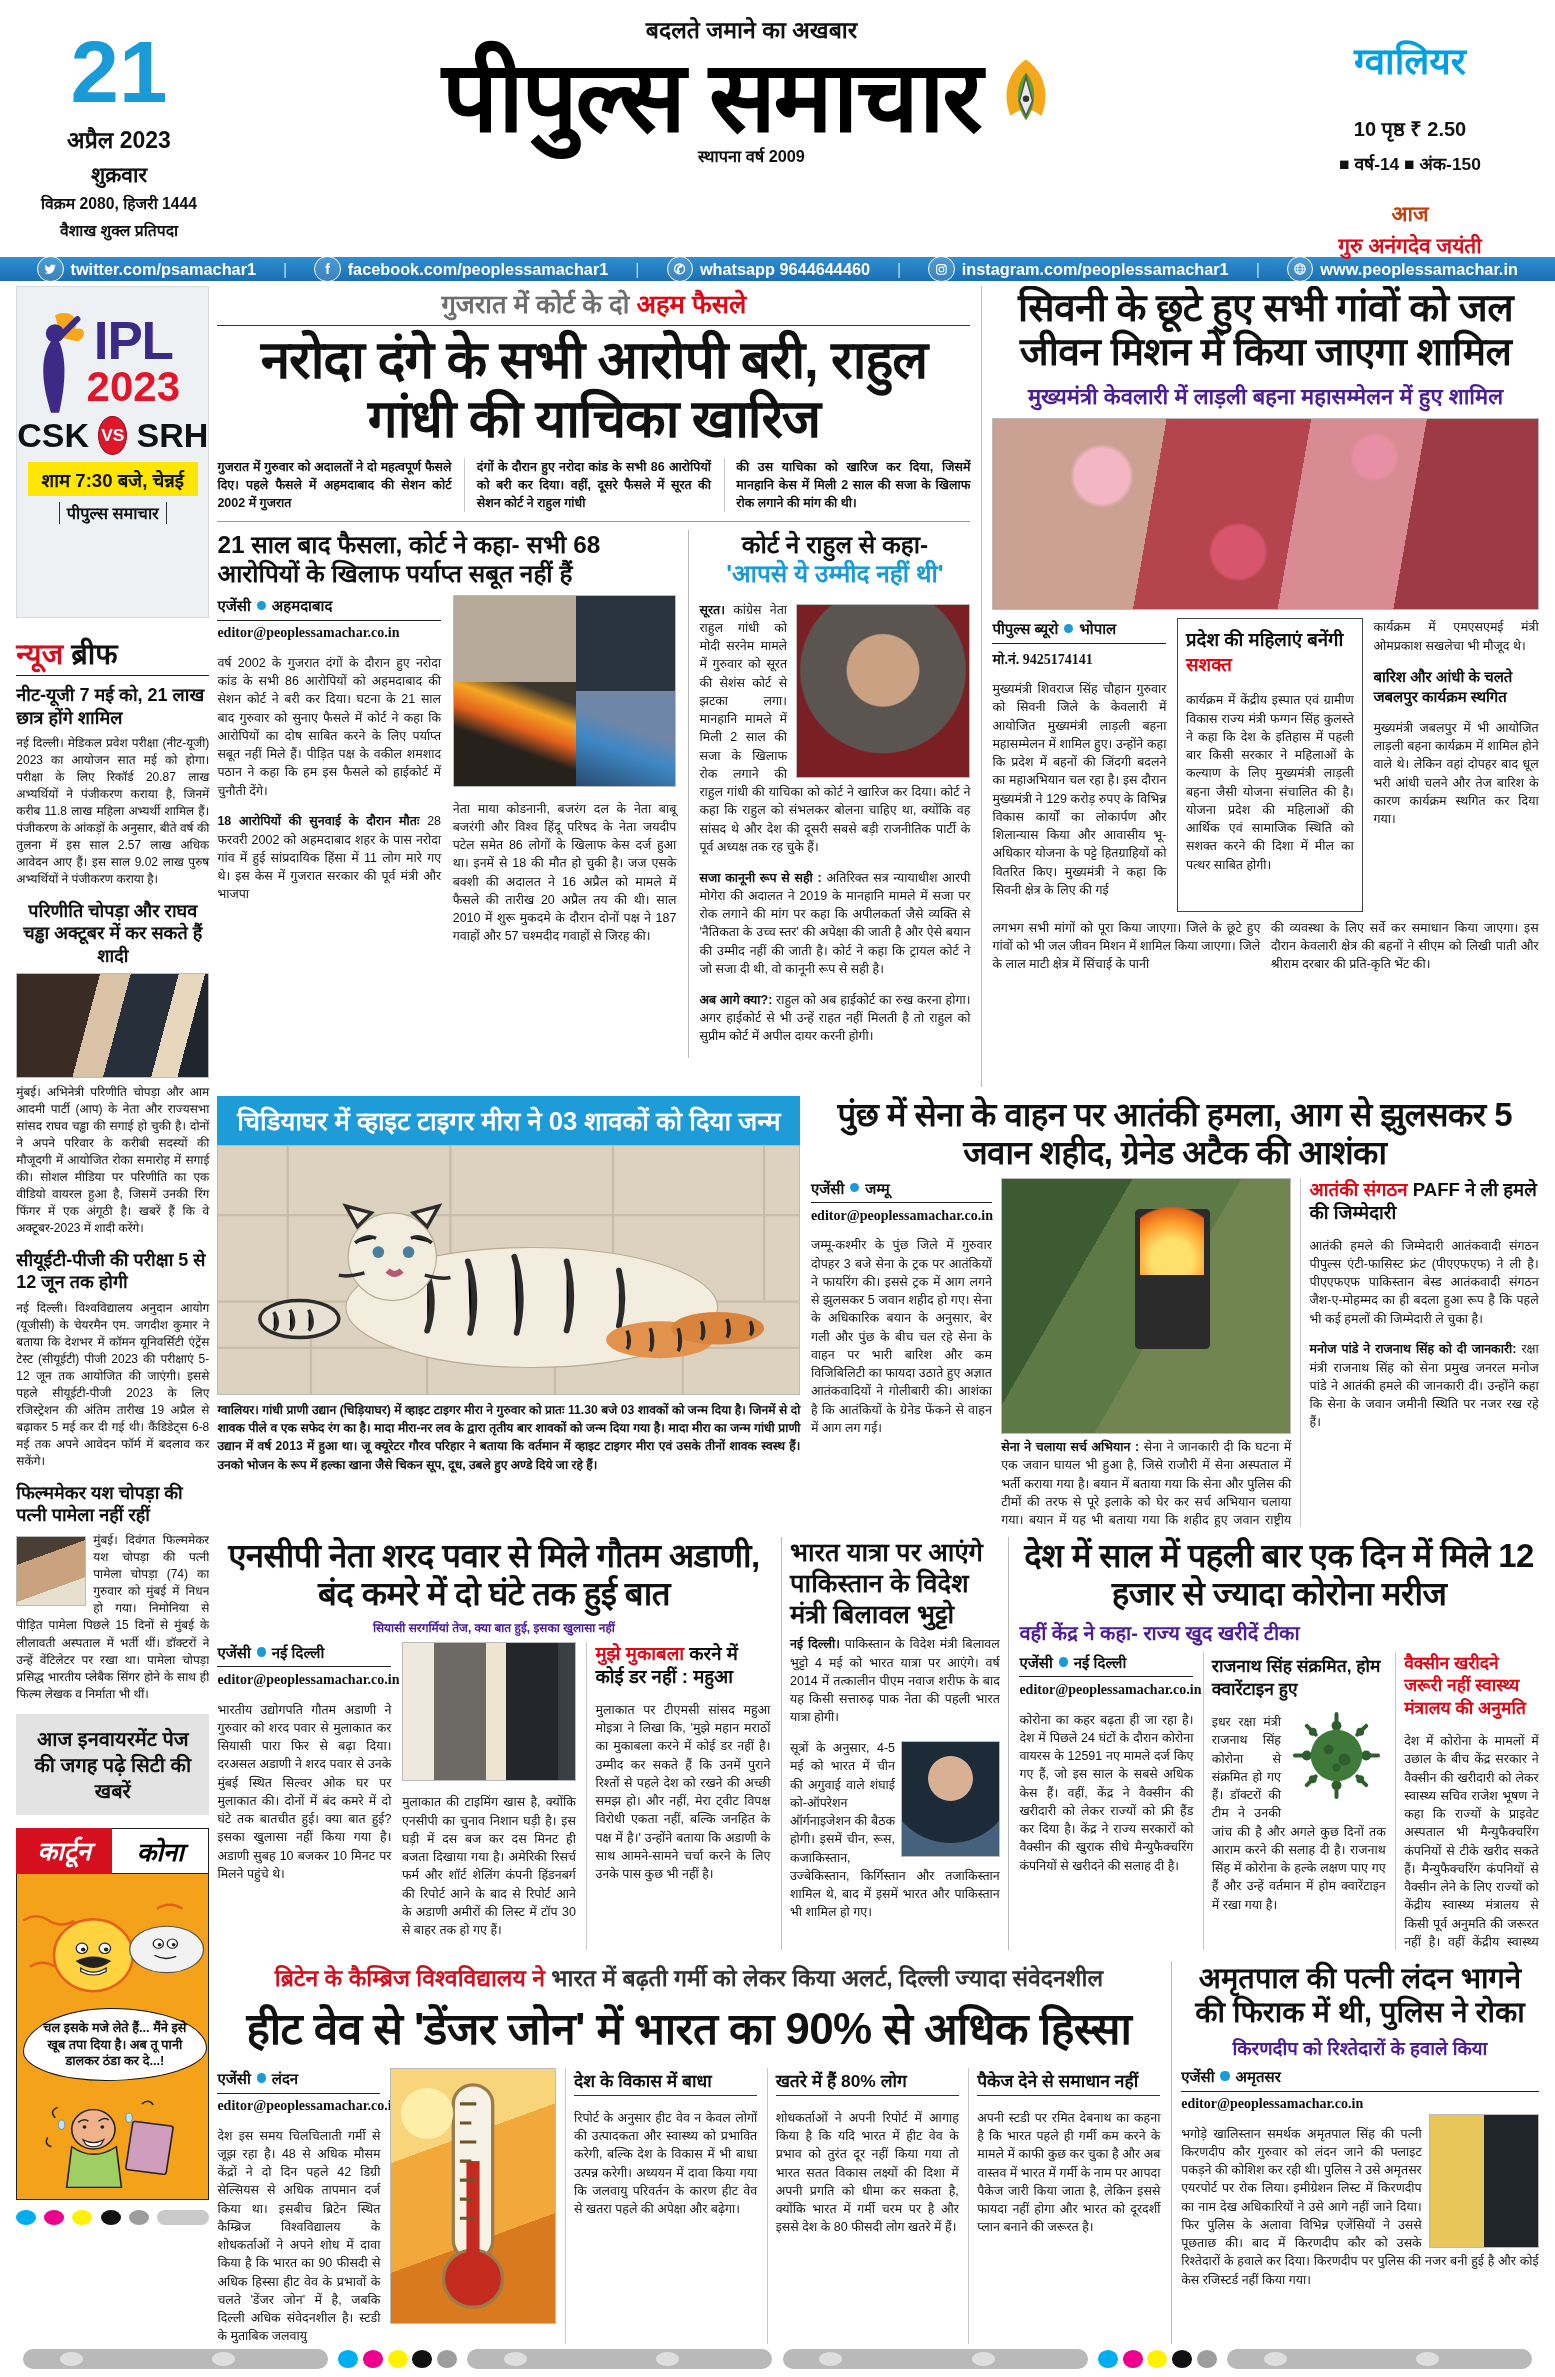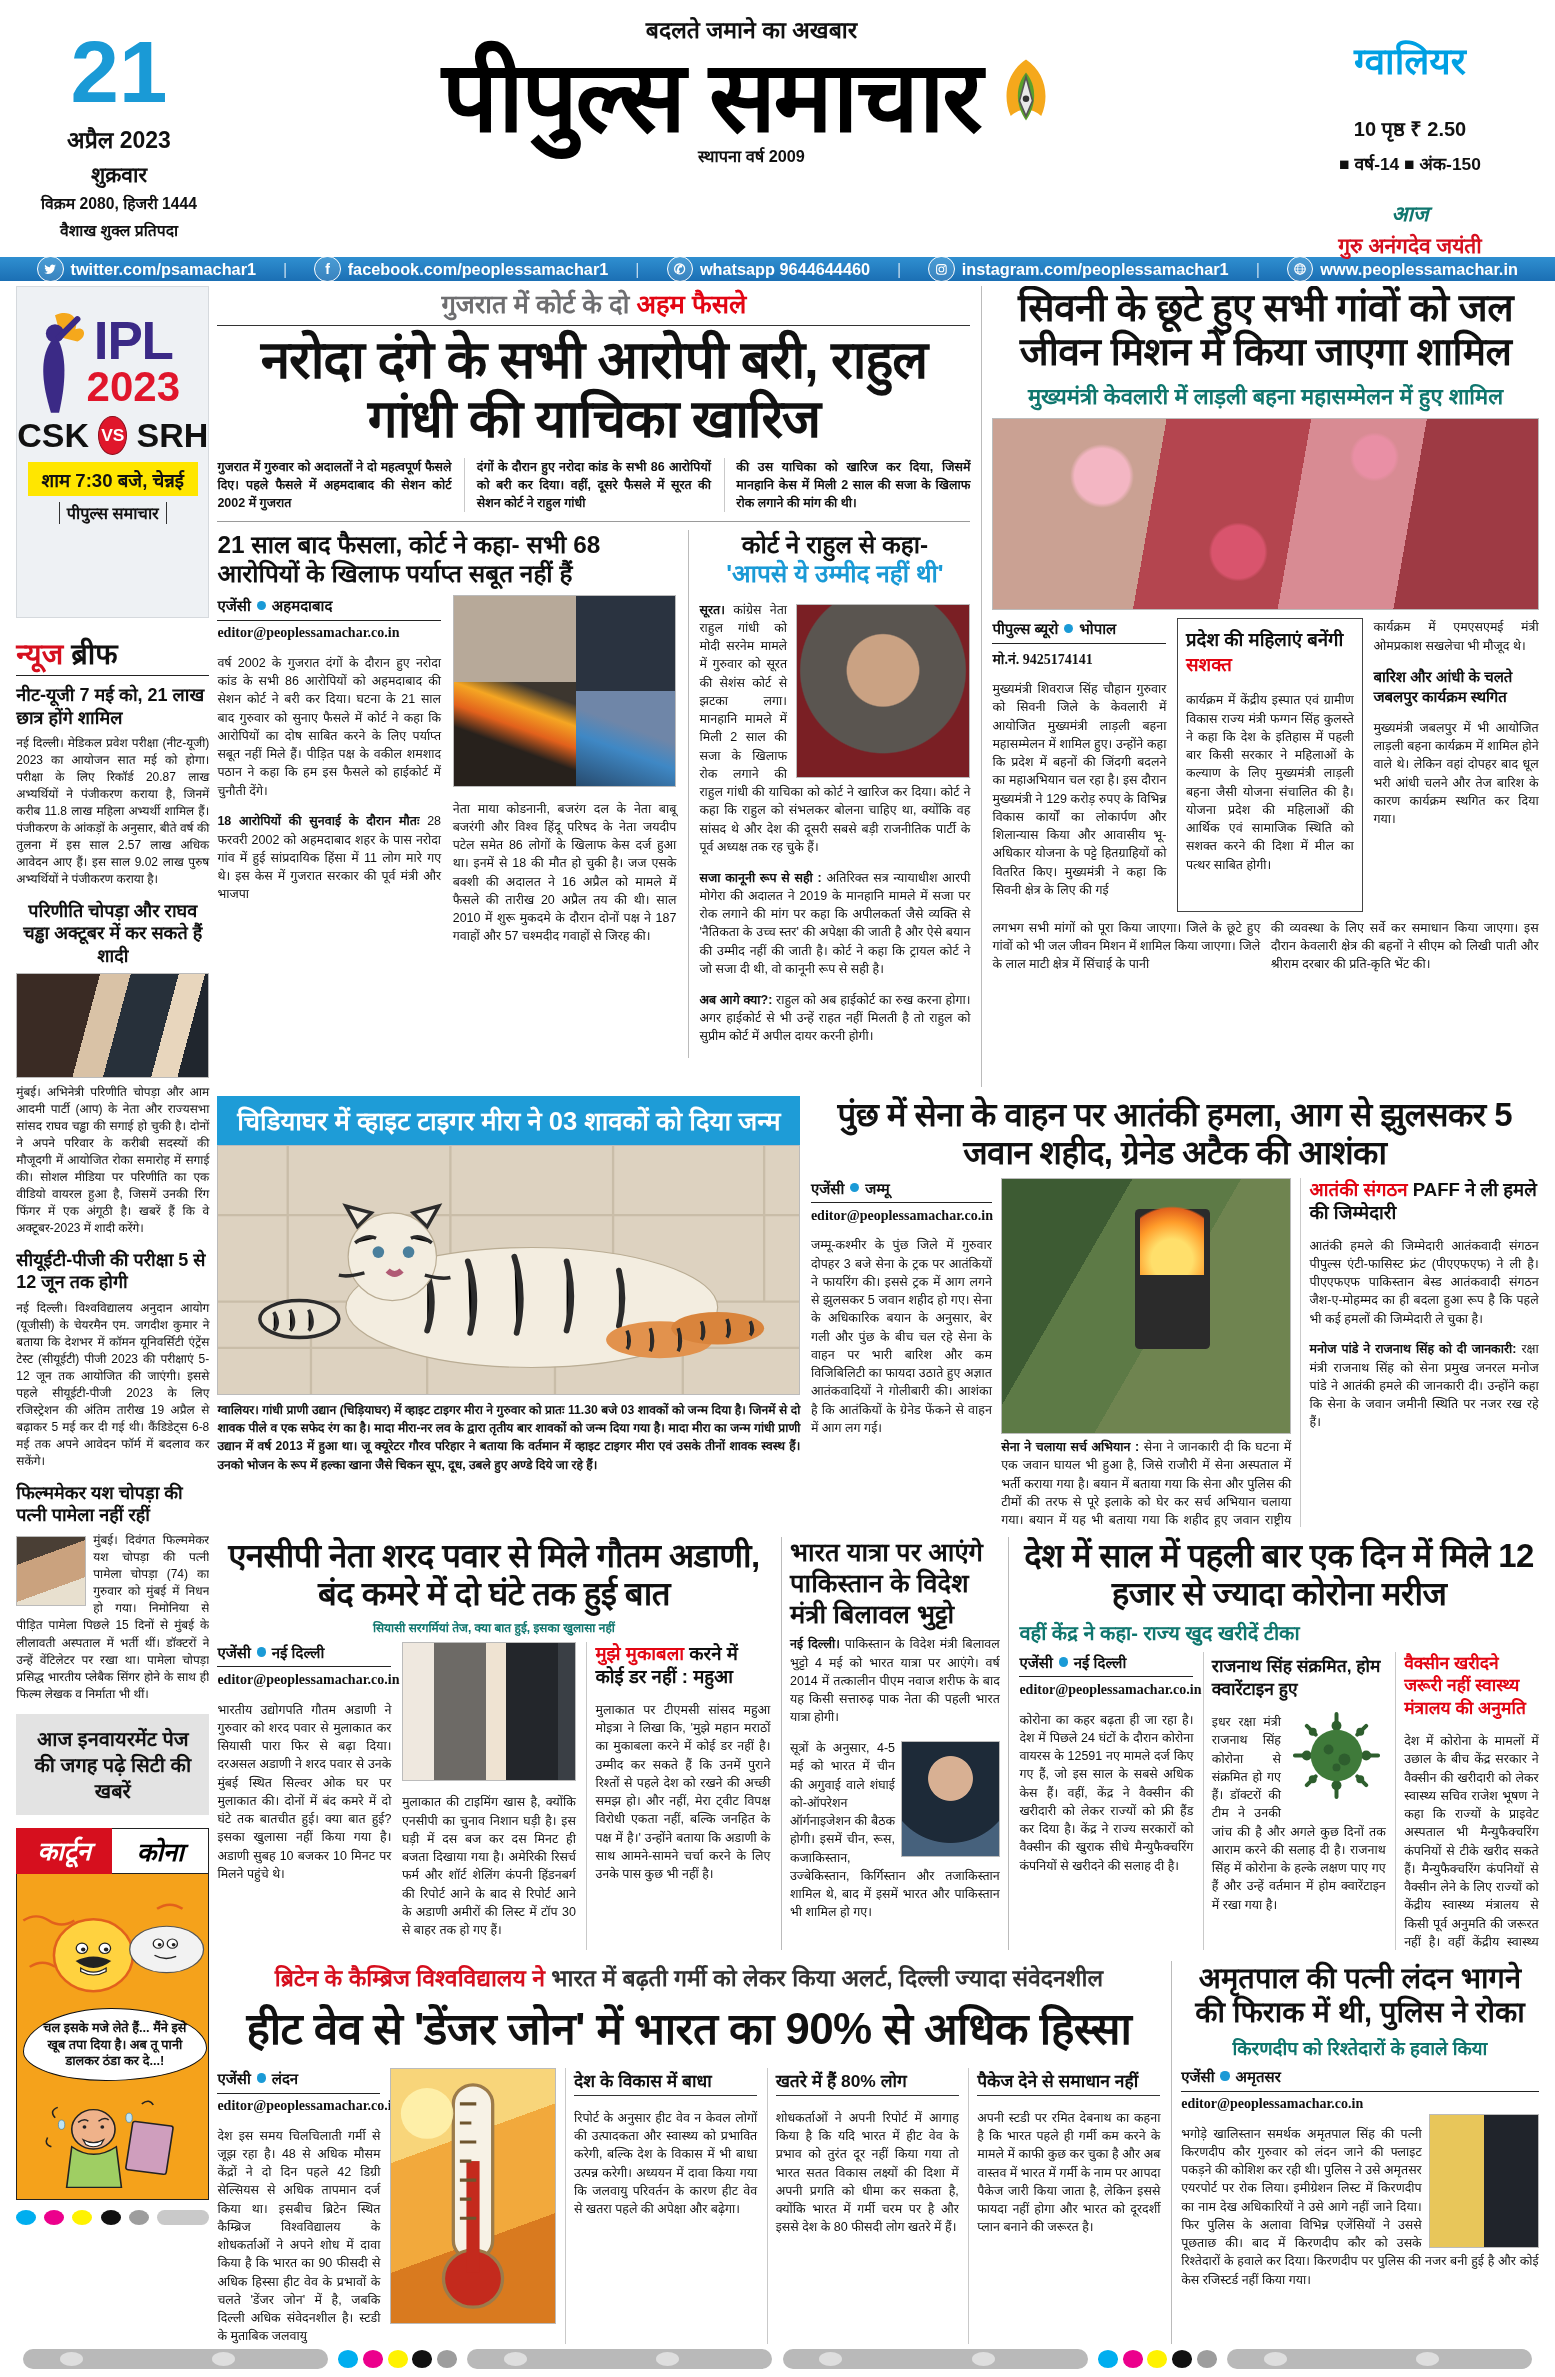--- a/index.html
+++ b/index.html
@@ -15,21 +15,21 @@
   .masthead{flex:1;text-align:center;position:relative;}
   .tagline{font-size:23px;font-weight:800;margin-top:2.3px;}
   .title-row{display:flex;align-items:center;justify-content:center;gap:10.5px;}
   .paper-title{font-size:99px;font-weight:900;letter-spacing:-2.3px;line-height:1.05;color:#000;}
   .established{font-size:16.3px;font-weight:700;margin-top:-3.5px;}
   .logo{width:70px;height:87px;display:inline-block;}
   .infobox{width:244px;text-align:center;padding-top:23px;}
   .edition{font-size:37px;font-weight:800;color:#00a0e3;}
   .price{font-size:20px;font-weight:800;margin-top:30px;}
   .volissue{font-size:17.4px;font-weight:800;margin-top:9.3px;}
-  .today1{font-size:21px;font-weight:800;color:#0f766e;margin-top:24.4px;font-style:italic;}
+  .today1{font-size:21px;font-weight:800;color:#c2410c;margin-top:24.4px;}
   .today2{font-size:21px;font-weight:800;color:#d60f1e;margin-top:3.5px;}
   
   .socialbar{height:24px;background:linear-gradient(#2f8fd0,#1b6fb4);display:flex;align-items:center;justify-content:center;gap:27px;color:#fff;font-size:16.3px;font-weight:700;}
   .social-item{display:flex;align-items:center;gap:7px;}
   .sicon{width:24.4px;height:24.4px;border-radius:50%;background:#ffffff22;border:1.2px solid #fff;display:flex;align-items:center;justify-content:center;font-size:14px;font-weight:900;color:#fff;}
   .sep{opacity:.7;font-weight:400;}
   
   .content{display:flex;gap:8.1px;padding:4.6px 16.3px 0 16.3px;box-sizing:border-box;}
   .leftcol{width:193px;flex:none;}
   .mainarea{flex:1;min-width:0;}
@@ -62,21 +62,21 @@
   .bubble{position:absolute;left:5.8px;top:134px;width:163px;background:#fff;border:1.7px solid #111;border-radius:48% 52% 55% 45%/60% 55% 45% 40%;padding:10.5px 9.3px;font-size:12.8px;font-weight:800;text-align:center;line-height:1.3;}
   .regdots{display:flex;gap:8.1px;align-items:center;margin-top:9.3px;}
   .dotc{width:20px;height:15px;border-radius:50%;}
   
   .kicker{text-align:center;font-size:25.6px;font-weight:900;border-bottom:1.7px solid #333;padding-bottom:4.6px;margin-bottom:3.5px;}
   .kicker .gray{color:#6e6e70;}
   .kicker .red{color:#e30613;}
   .h-xl{font-size:53px;font-weight:900;text-align:center;line-height:1.12;letter-spacing:-1.2px;margin:3.5px 0 9.3px 0;}
   .h-lg{font-size:39px;font-weight:900;text-align:center;line-height:1.14;letter-spacing:-0.6px;}
   .h-md{font-size:33px;font-weight:900;line-height:1.15;letter-spacing:-0.6px;}
-  .sub-gray{font-size:22px;font-weight:800;color:#0f766e;text-align:center;margin-top:5.8px;}
+  .sub-gray{font-size:22px;font-weight:800;color:#4c1d95;text-align:center;margin-top:5.8px;}
   .byline{font-size:15px;font-weight:800;display:flex;align-items:center;gap:5.8px;}
   .byline .bdot{width:9.3px;height:9.3px;border-radius:50%;background:#1a9ad6;display:inline-block;}
   .email{font-family:"Liberation Serif", serif;font-size:14px;font-weight:700;border-top:1.2px solid #222;margin-top:4.6px;padding-top:4.6px;}
   .body-txt{font-size:12.5px;line-height:1.46;text-align:justify;}
   .colrule{border-left:1.2px solid #c9c9c9;}
   .secrule{border-top:1.2px solid #9a9a9a;margin:8.1px 0;}
   
   .lead-row{display:flex;gap:10.5px;}
   .lead-center{width:753px;flex:none;}
   .intro-row{display:flex;gap:12.8px;margin:4.6px 0 8.1px 0;}

